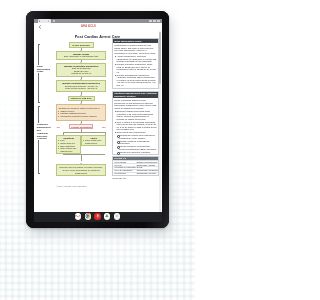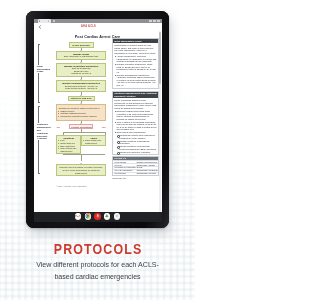--- a/index.html
+++ b/index.html
@@ -348,20 +348,13 @@
                 <circle cx="12" cy="12" r="12" fill="#f2f3f4"></circle>
                 <circle cx="12" cy="12" r="6" fill="#cfd3d7"></circle>
               </svg>
           </div>
         </div>
       </div>
       </div>
 
   </div>
 
-  <div id="caption">
-    <div id="ctitle">PROTOCOLS</div>
-    <div id="csub">
-      <div>View different protocols for each ACLS-</div>
-      <div>based cardiac emergencies</div>
-    </div>
-  </div>
 </div>
 
 </body></html>

